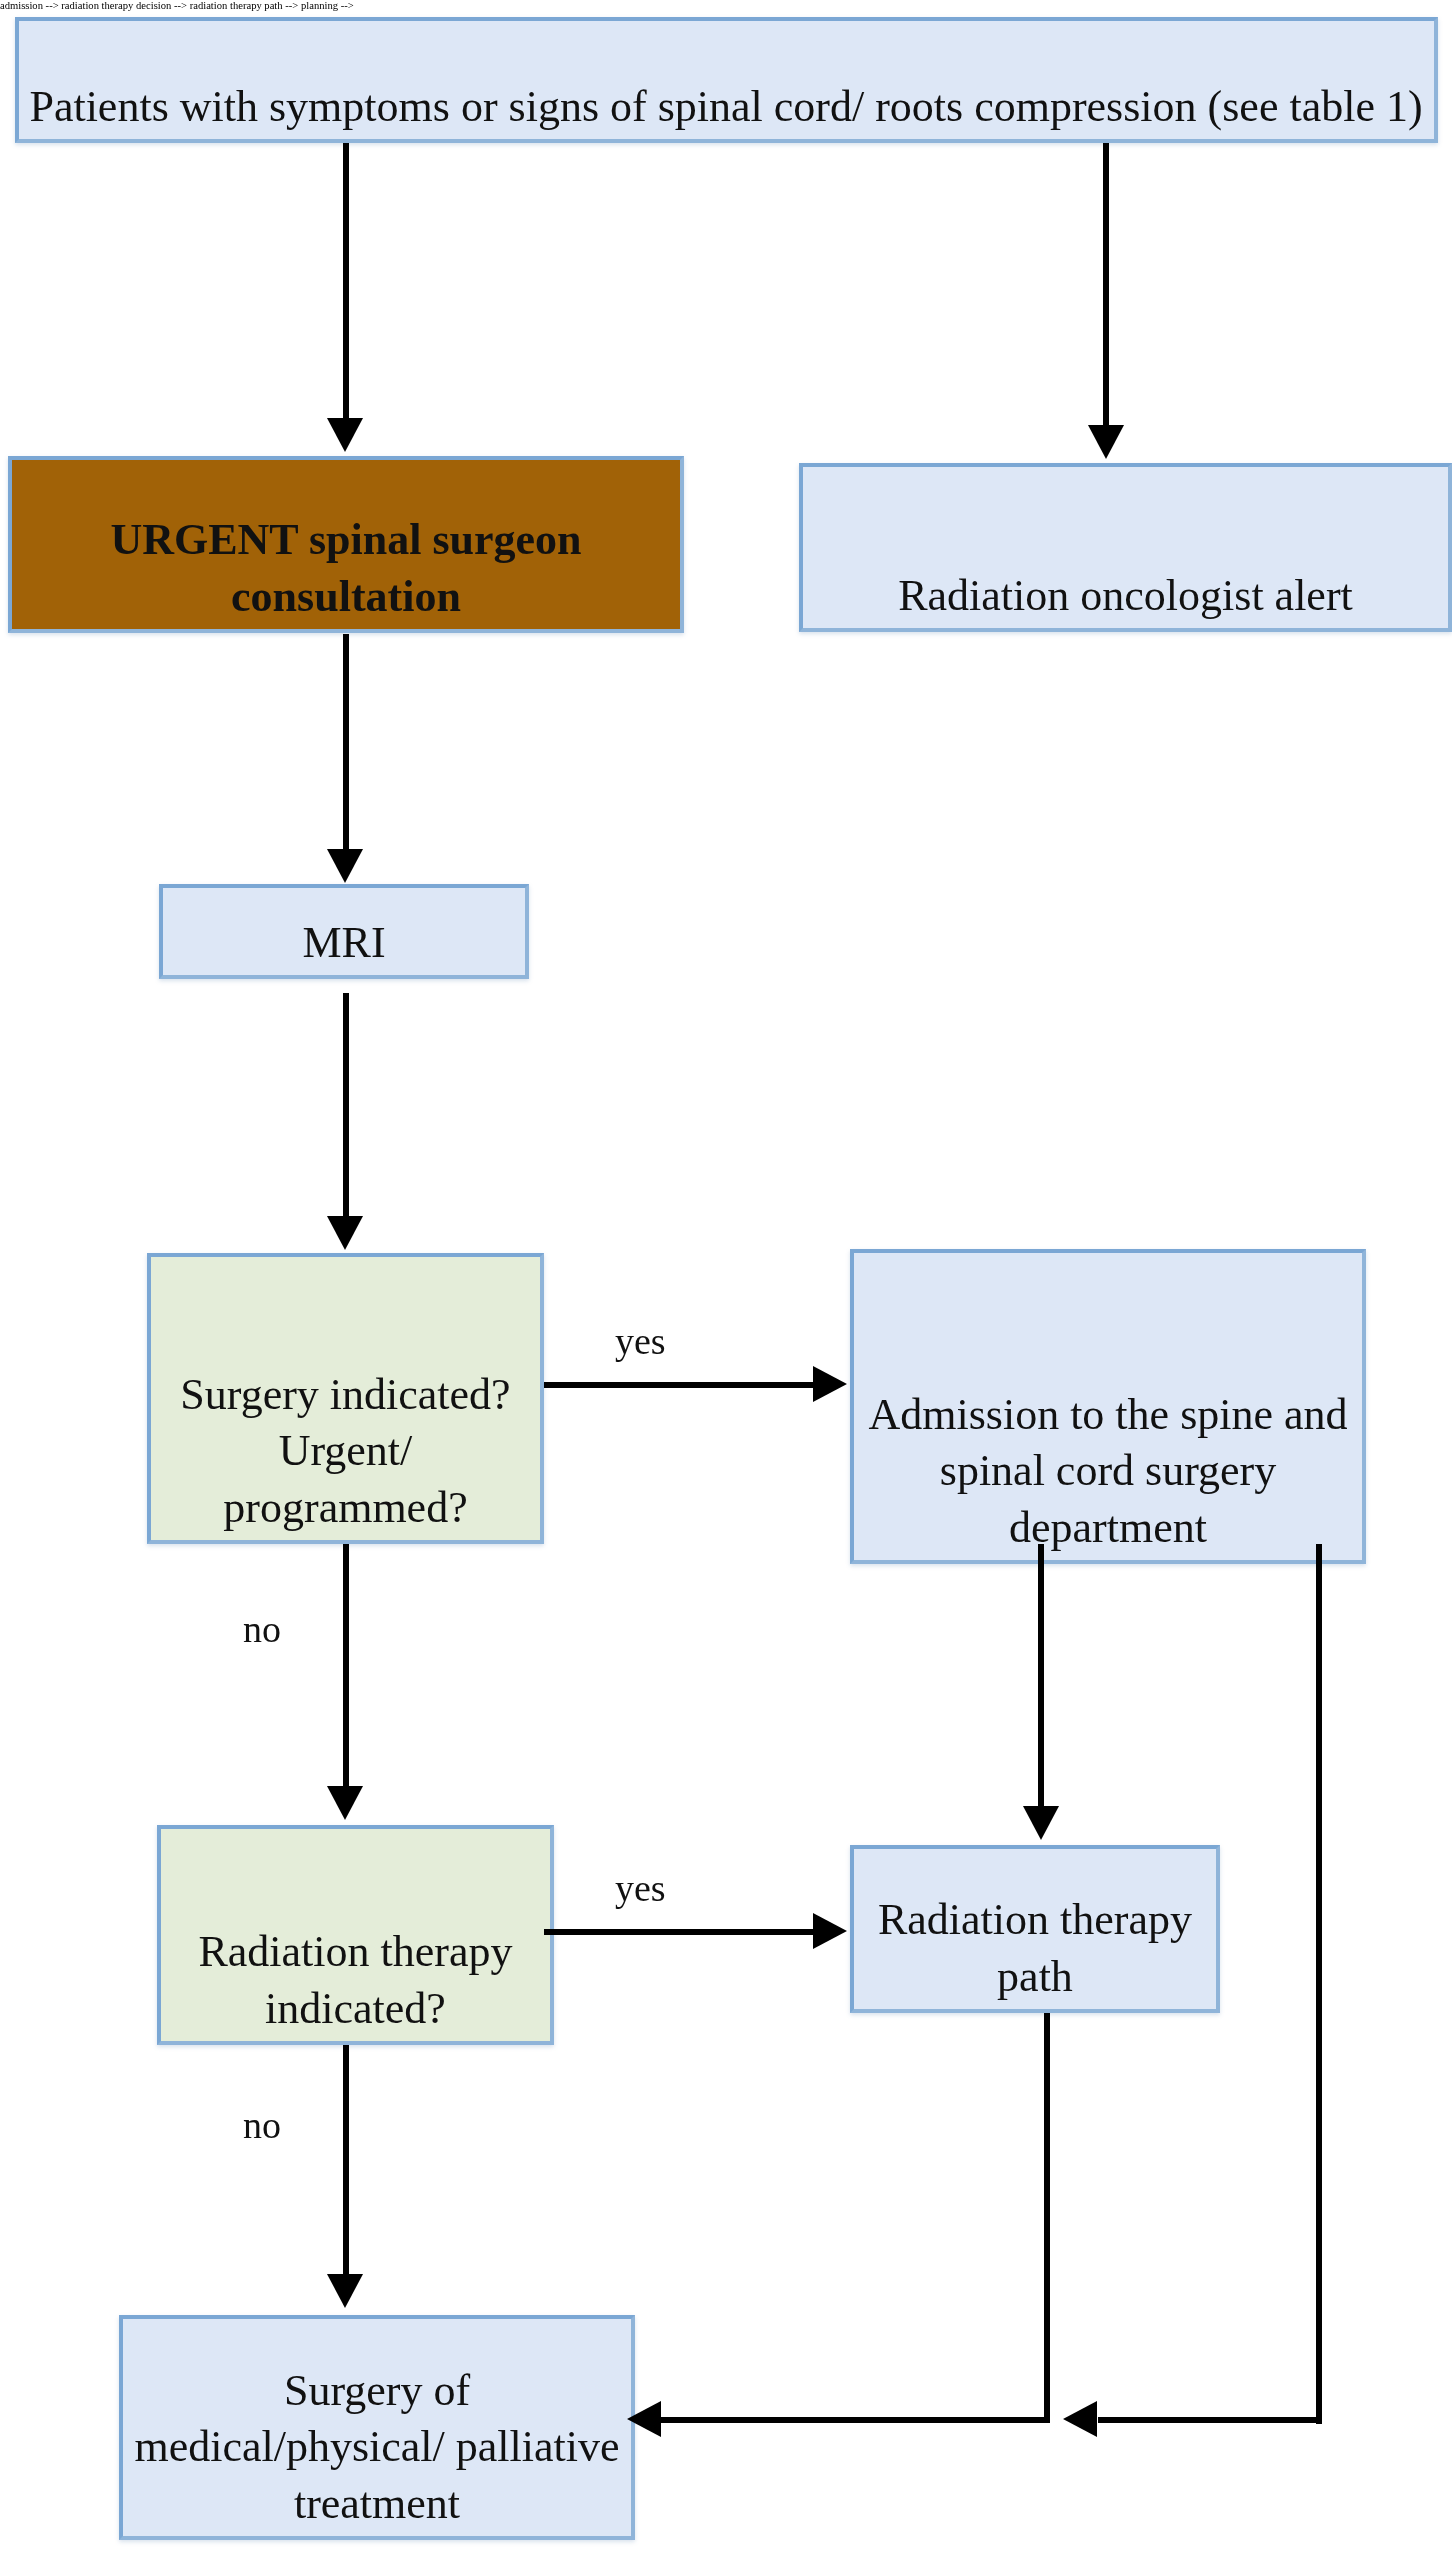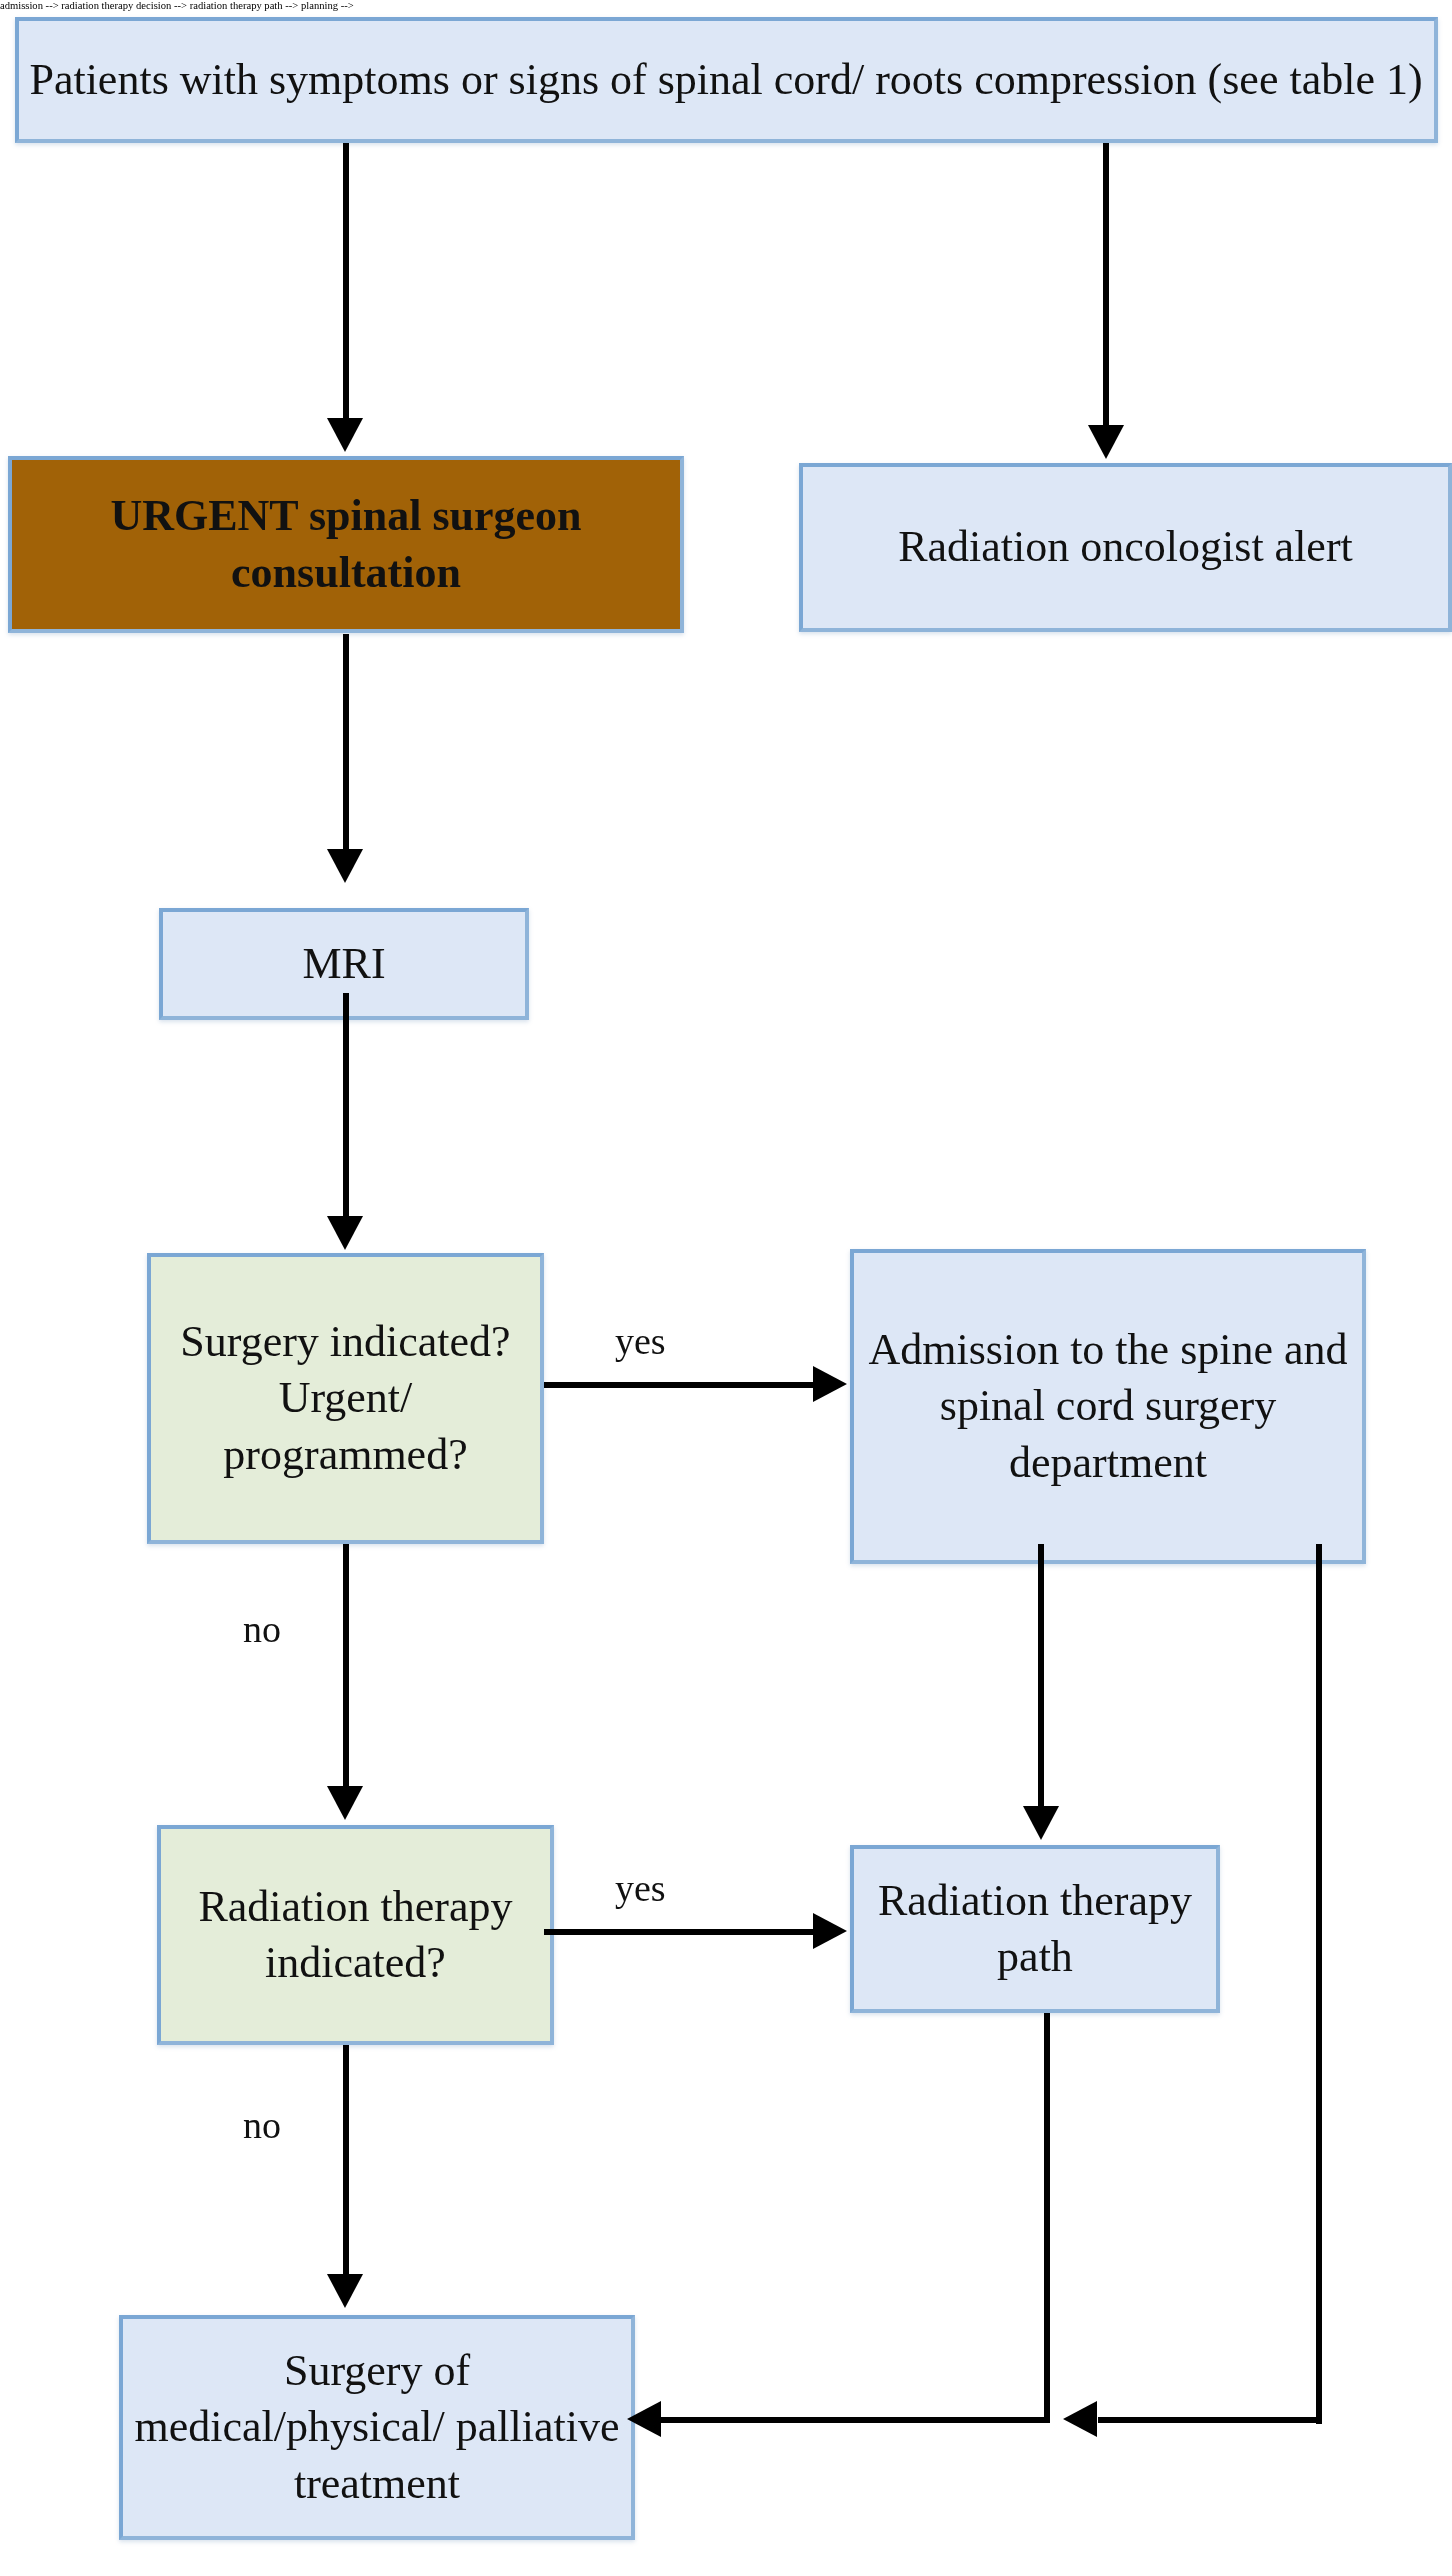--- a/index.html
+++ b/index.html
@@ -14,21 +14,21 @@
     position: relative;
     width: 1452px;
     height: 2576px;
     background: #ffffff;
     overflow: hidden;
   }
   .node {
     position: absolute;
     box-sizing: border-box;
     display: flex;
-    align-items: center;
+    align-items: flex-end;
     justify-content: center;
     text-align: center;
     border: 4.6px solid #8fb4d9;
     border-top-color: #7ba7d4;
     border-left-color: #7ba7d4;
     line-height: 1.28;
     color: #111111;
     padding: 4px 9.3px;
     box-shadow: 0 2px 4px rgba(120,150,190,0.28);
   }
@@ -38,21 +38,21 @@
   }
   .fill-blue   { background: #dde7f6; }
   .fill-peach  { background: #a16207; }
   .fill-green  { background: #e4edd9; }
   .bold        { font-weight: bold; }
 
   
   #node-patients        { left: 14.5px;   top: 17px;   width: 1423px; height: 126px; font-size: 44px; }
   #node-urgent          { left: 8px;   top: 456px;  width: 676px; height: 177px; font-size: 44px; }
   #node-radonc          { left: 799px; top: 463px;  width: 653px;  height: 169px; font-size: 44px; }
-  #node-mri             { left: 159px;  top: 908px; width: 370px;  height: 112px; font-size: 44px; }
+  #node-mri             { left: 159px;  top: 884px; width: 370px;  height: 95px; font-size: 44px; }
   #node-surgery         { left: 147px;  top: 1253px; width: 397px;  height: 291px; font-size: 44px; }
   #node-admission       { left: 850px; top: 1249px; width: 516px;  height: 315px; font-size: 44px; }
   #node-radtherapy-q    { left: 147px;  top: 1825px; width: 397px;  height: 220px; font-size: 44px; margin-left: 10px; }
   #node-radtherapy-path { left: 850px; top: 1845px; width: 370px;  height: 168px; font-size: 44px; }
   #node-planning        { left: 119px;  top: 2315px; width: 516px;  height: 225px; font-size: 44px; }
 
   
   .vline, .hline {
     position: absolute;
     background: #000000;

